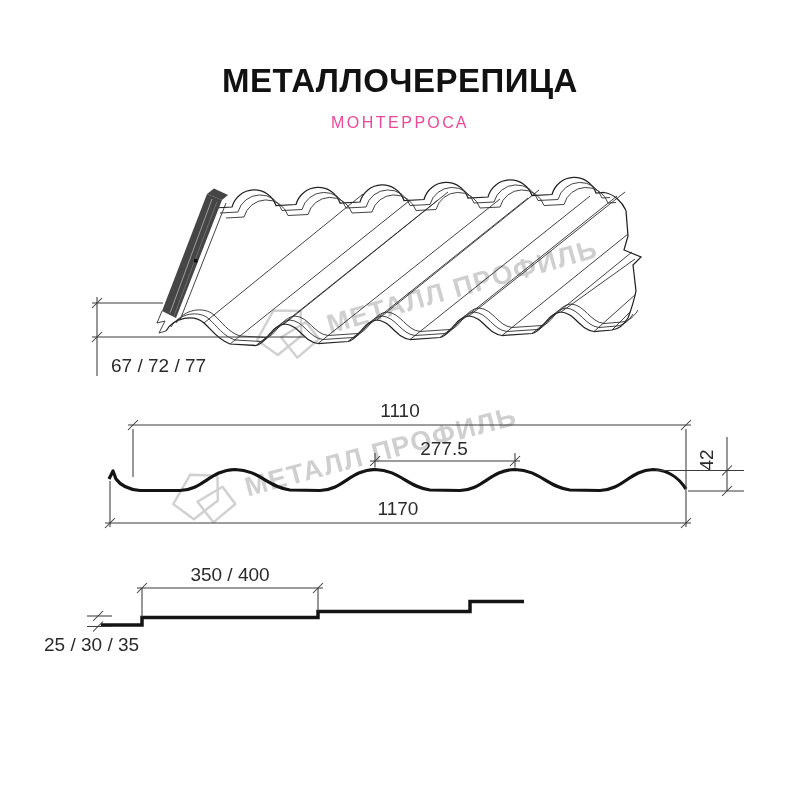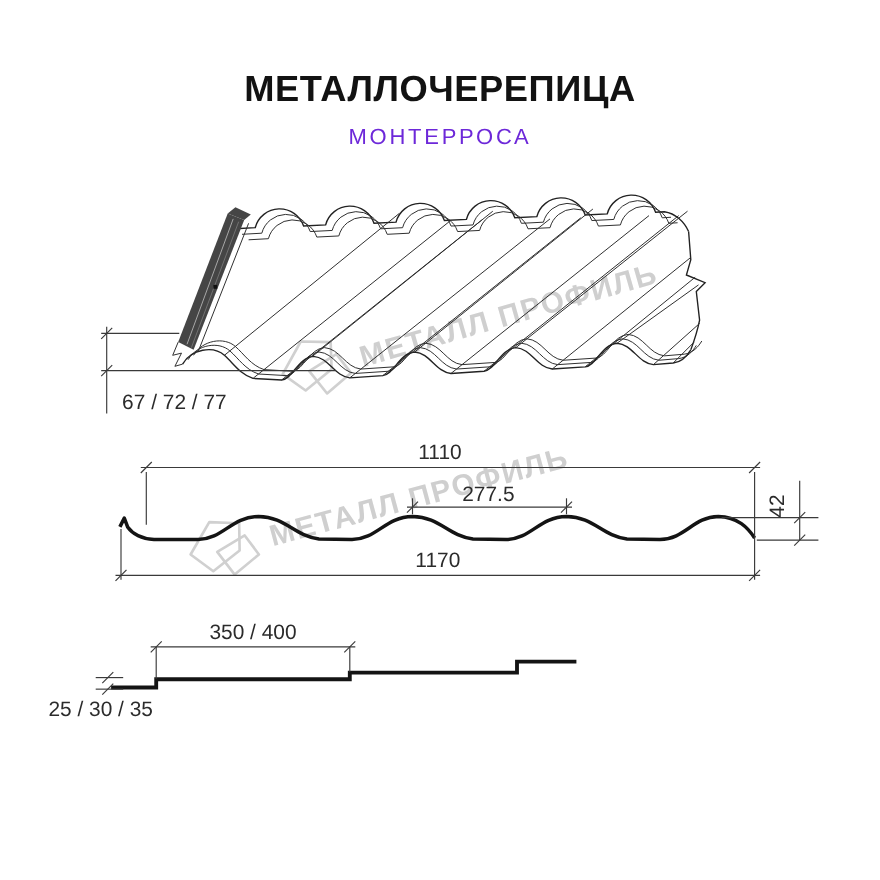--- a/index.html
+++ b/index.html
@@ -1,21 +1,21 @@
 <!DOCTYPE html>
 <html><head>
 <meta charset="utf-8">
 <style>
   html,body{margin:0;padding:0;background:#ffffff;}
   .page{position:relative;width:800px;height:800px;background:#ffffff;overflow:hidden;
         font-family:"Liberation Sans","DejaVu Sans",sans-serif;}
   .title{position:absolute;left:0;top:62px;width:800px;text-align:center;
          font-size:33px;font-weight:bold;color:#121212;letter-spacing:.5px;}
   .subtitle{position:absolute;left:0;top:114px;width:800px;text-align:center;
-            font-size:20px;font-weight:500;color:#6d28d9;letter-spacing:2.5px;}
+            font-size:16px;font-weight:500;color:#ec4899;letter-spacing:2.5px;}
   svg{position:absolute;left:0;top:0;}
   svg text{font-family:"Liberation Sans","DejaVu Sans",sans-serif;font-size:19px;fill:#2b2b2b;}
   .wm-text{font-size:27px;font-weight:bold;fill:#cfcfcf;letter-spacing:1.5px;}
   .thin{stroke:#2e2e2e;stroke-width:0.9;fill:none;}
   .edge{stroke:#222222;stroke-width:1.25;fill:none;}
   .dim{stroke:#3a3a3a;stroke-width:1.05;fill:none;}
   .thick{stroke:#141414;stroke-width:3.2;fill:none;stroke-linejoin:round;}
   .step{stroke:#141414;stroke-width:3.5;fill:none;stroke-linejoin:miter;}
   .wm{stroke:#d0d0d0;stroke-width:2.4;fill:none;stroke-linejoin:round;}
 </style>

